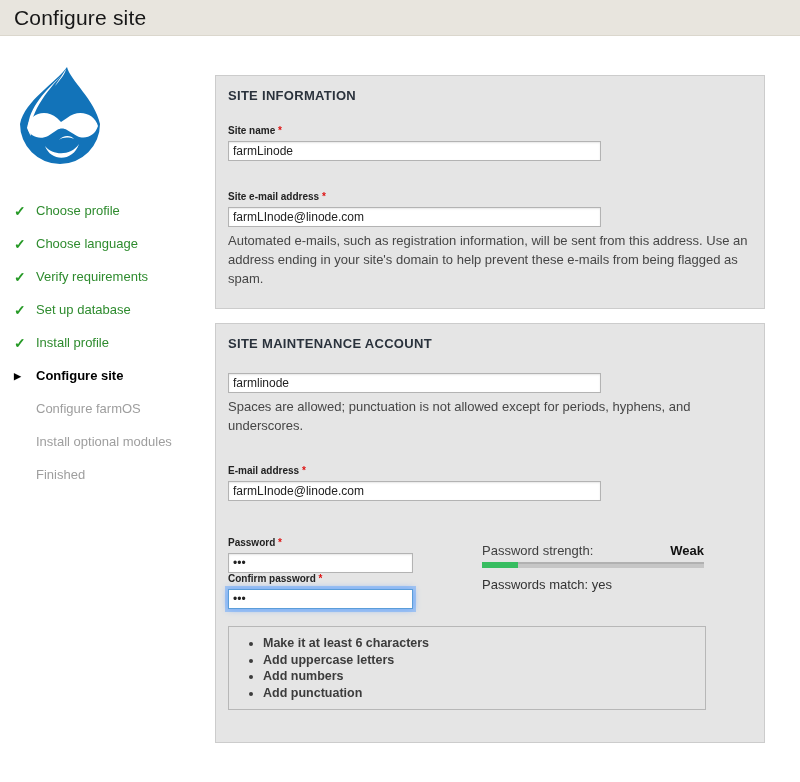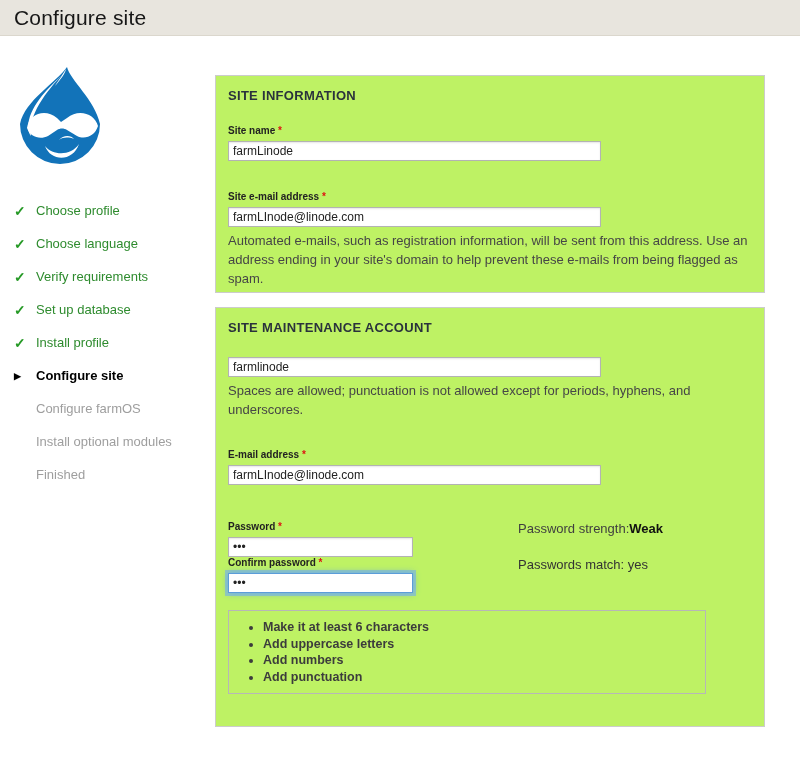--- a/index.html
+++ b/index.html
@@ -50,22 +50,22 @@
   .step-done { color: #2e8b2e; }
   .step-done .icon { color: #279a27; font-weight: bold; font-size: 14px; }
   .step-active { color: #000000; font-weight: bold; }
   .step-active .icon { font-size: 9px; color: #000; }
   .step-pending { color: #9e9e9e; }
 
   
   .fieldset {
     width: 550px;
     border: 1px solid #cccccc;
-    background: #bef264;
-    padding: 12px 12px 4px;
+    background: #e5e5e5;
+    padding: 12px 12px 20px;
   }
   .fieldset.account { margin-top: 14px; padding-bottom: 32px; }
   .legend {
     font-size: 13px;
     font-weight: bold;
     color: #2a323c;
     letter-spacing: 0.3px;
   }
 
   .form-item { margin-top: 22px; }
@@ -101,21 +101,21 @@
     margin-top: 4px;
     max-width: 542px;
   }
 
   
   .password-grid {
     display: grid;
     grid-template-columns: 254px 222px;
     margin-top: 36px;
   }
-  .pw-cell-right { display: flex; flex-direction: row; justify-content: space-between; margin-left: 36px; }
+  .pw-cell-right { display: flex; flex-direction: column; justify-content: center; }
   .strength-row {
     display: flex; justify-content: space-between; align-items: baseline;
     font-size: 13px; color: #3f3f3f;
   }
   .strength-level { font-weight: bold; color: #111111; }
   .strength-bar {
     margin-top: 4px;
     height: 6px;
     background: #c6c6c6;
     box-shadow: inset 0 2px 0 rgba(0,0,0,0.10);

